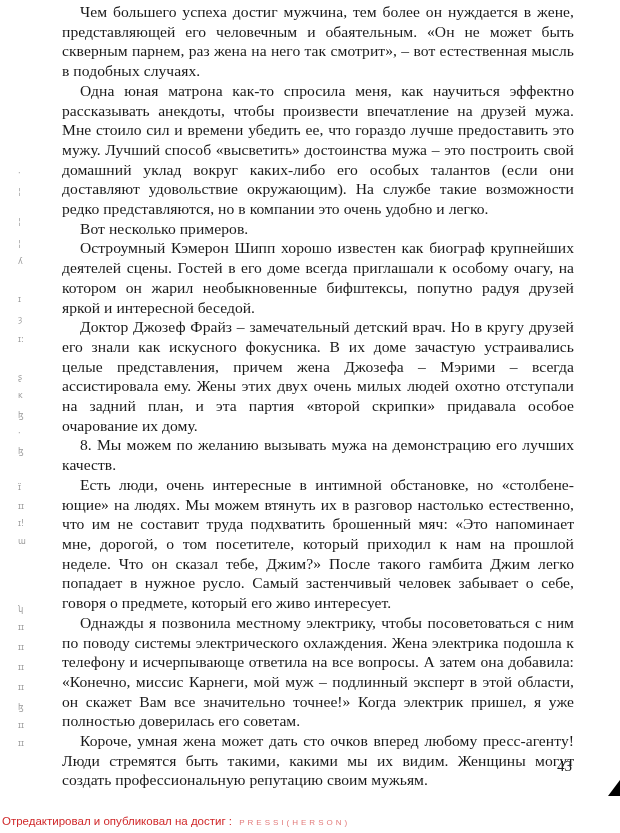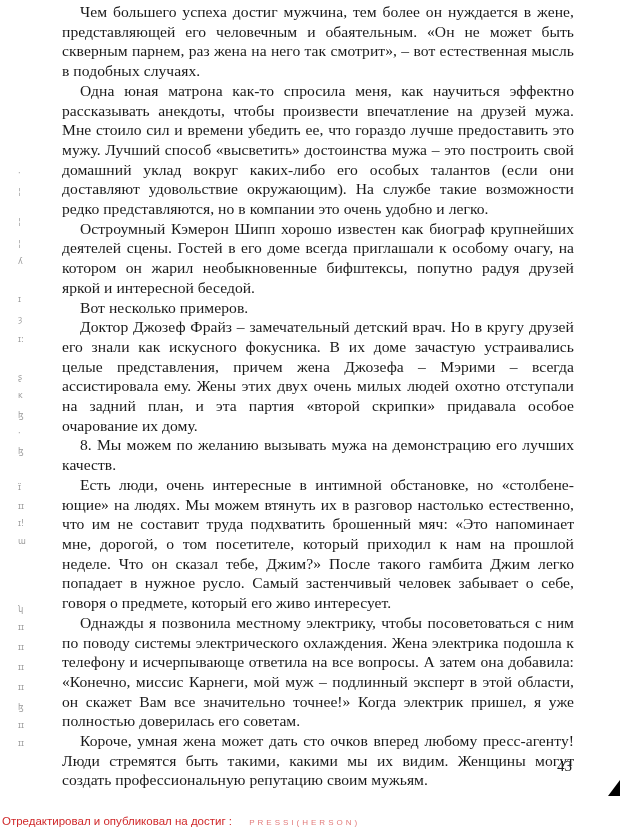--- a/index.html
+++ b/index.html
@@ -69,21 +69,21 @@
       top: 815px;
       font-family: "Liberation Sans", "DejaVu Sans", sans-serif;
       font-size: 11.5px;
       color: #d0282a;
       white-space: nowrap;
     }
     .watermark .site {
       font-size: 8px;
       letter-spacing: 3px;
       color: #e27a7a;
-      margin-left: 14px;
+      margin-left: 4px;
     }
   </style>
 </head>
 <body>
 
 <div class="margin-marks">
   <span style="top:170px">·</span>
   <span style="top:188px">¦</span>
   <span style="top:218px">¦</span>
   <span style="top:240px">¦</span>
@@ -106,22 +106,22 @@
   <span style="top:664px">ɪɪ</span>
   <span style="top:684px">ɪɪ</span>
   <span style="top:704px">ɮ</span>
   <span style="top:722px">ɪɪ</span>
   <span style="top:740px">ɪɪ</span>
 </div>
 
 <article class="page">
   <p>Чем большего успеха достиг мужчина, тем более он нуждается в жене, представляющей его человечным и обаятельным. «Он не может быть скверным парнем, раз жена на него так смотрит», – вот естественная мысль в подобных случаях.</p>
   <p>Одна юная матрона как-то спросила меня, как научиться эффектно рассказывать анекдоты, чтобы произвести впечатление на друзей мужа. Мне стоило сил и времени убедить ее, что гораздо лучше предоставить это мужу. Лучший способ «высветить» достоинства мужа – это постро­ить свой домашний уклад вокруг каких-либо его особых талантов (если они доставляют удовольствие окружающим). На службе такие возмож­ности редко представляются, но в компании это очень удобно и легко.</p>
+  <p>Вот несколько примеров.</p>
   <p>Остроумный Кэмерон Шипп хорошо известен как биограф крупней­ших деятелей сцены. Гостей в его доме всегда приглашали к особому очагу, на котором он жарил необыкновенные бифштексы, попутно ра­дуя друзей яркой и интересной беседой.</p>
-  <p>Вот несколько примеров.</p>
   <p>Доктор Джозеф Фрайз – замечательный детский врач. Но в кругу друзей его знали как искусного фокусника. В их доме зачастую устраи­вались целые представления, причем жена Джозефа – Мэрими – всег­да ассистировала ему. Жены этих двух очень милых людей охотно от­ступали на задний план, и эта партия «второй скрипки» придавала осо­бое очарование их дому.</p>
   <p>8. Мы можем по желанию вызывать мужа на демонстрацию его луч­ших качеств.</p>
   <p>Есть люди, очень интересные в интимной обстановке, но «столбене­ющие» на людях. Мы можем втянуть их в разговор настолько естест­венно, что им не составит труда подхватить брошенный мяч: «Это напо­минает мне, дорогой, о том посетителе, который приходил к нам на прошлой неделе. Что он сказал тебе, Джим?» После такого гамбита Джим легко попадает в нужное русло. Самый застенчивый человек забывает о себе, говоря о предмете, который его живо интересует.</p>
   <p>Однажды я позвонила местному электрику, чтобы посоветоваться с ним по поводу системы электрического охлаждения. Жена электрика подошла к телефону и исчерпывающе ответила на все вопросы. А затем она добавила: «Конечно, миссис Карнеги, мой муж – подлинный эксперт в этой области, он скажет Вам все значительно точнее!» Когда электрик пришел, я уже полностью доверилась его советам.</p>
   <p>Короче, умная жена может дать сто очков вперед любому пресс-аген­ту! Люди стремятся быть такими, какими мы их видим. Женщины мо­гут создать профессиональную репутацию своим мужьям.</p>
 
 </article>
 
 <div class="page-number">43</div>
 

